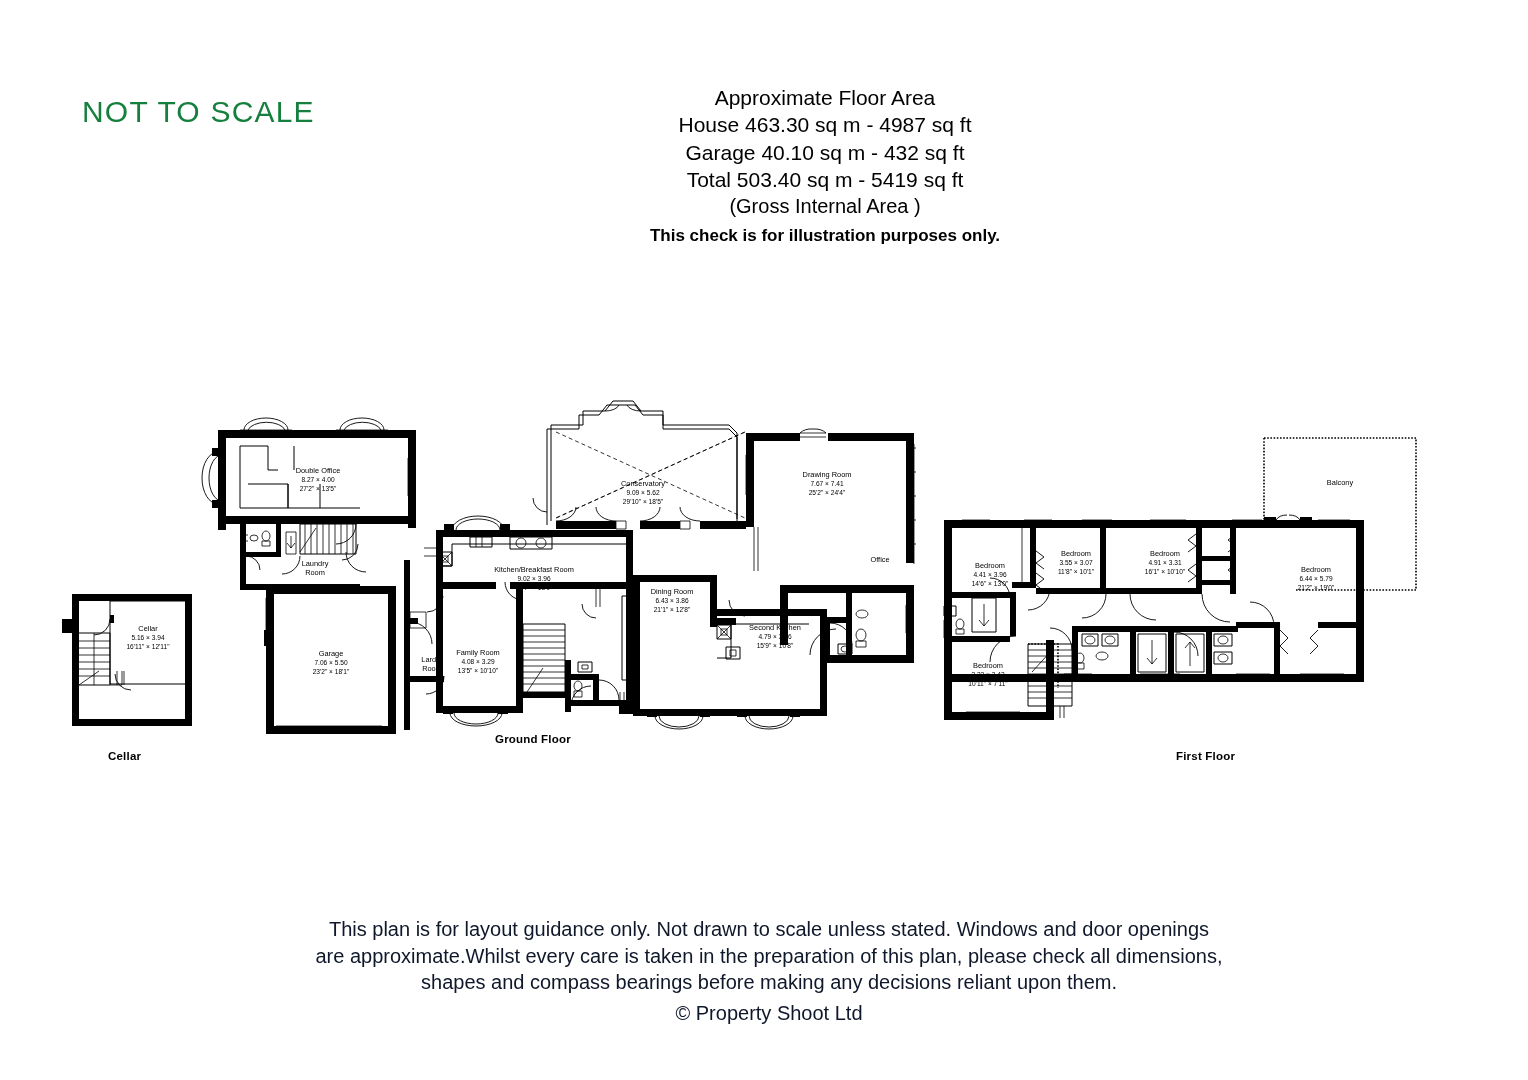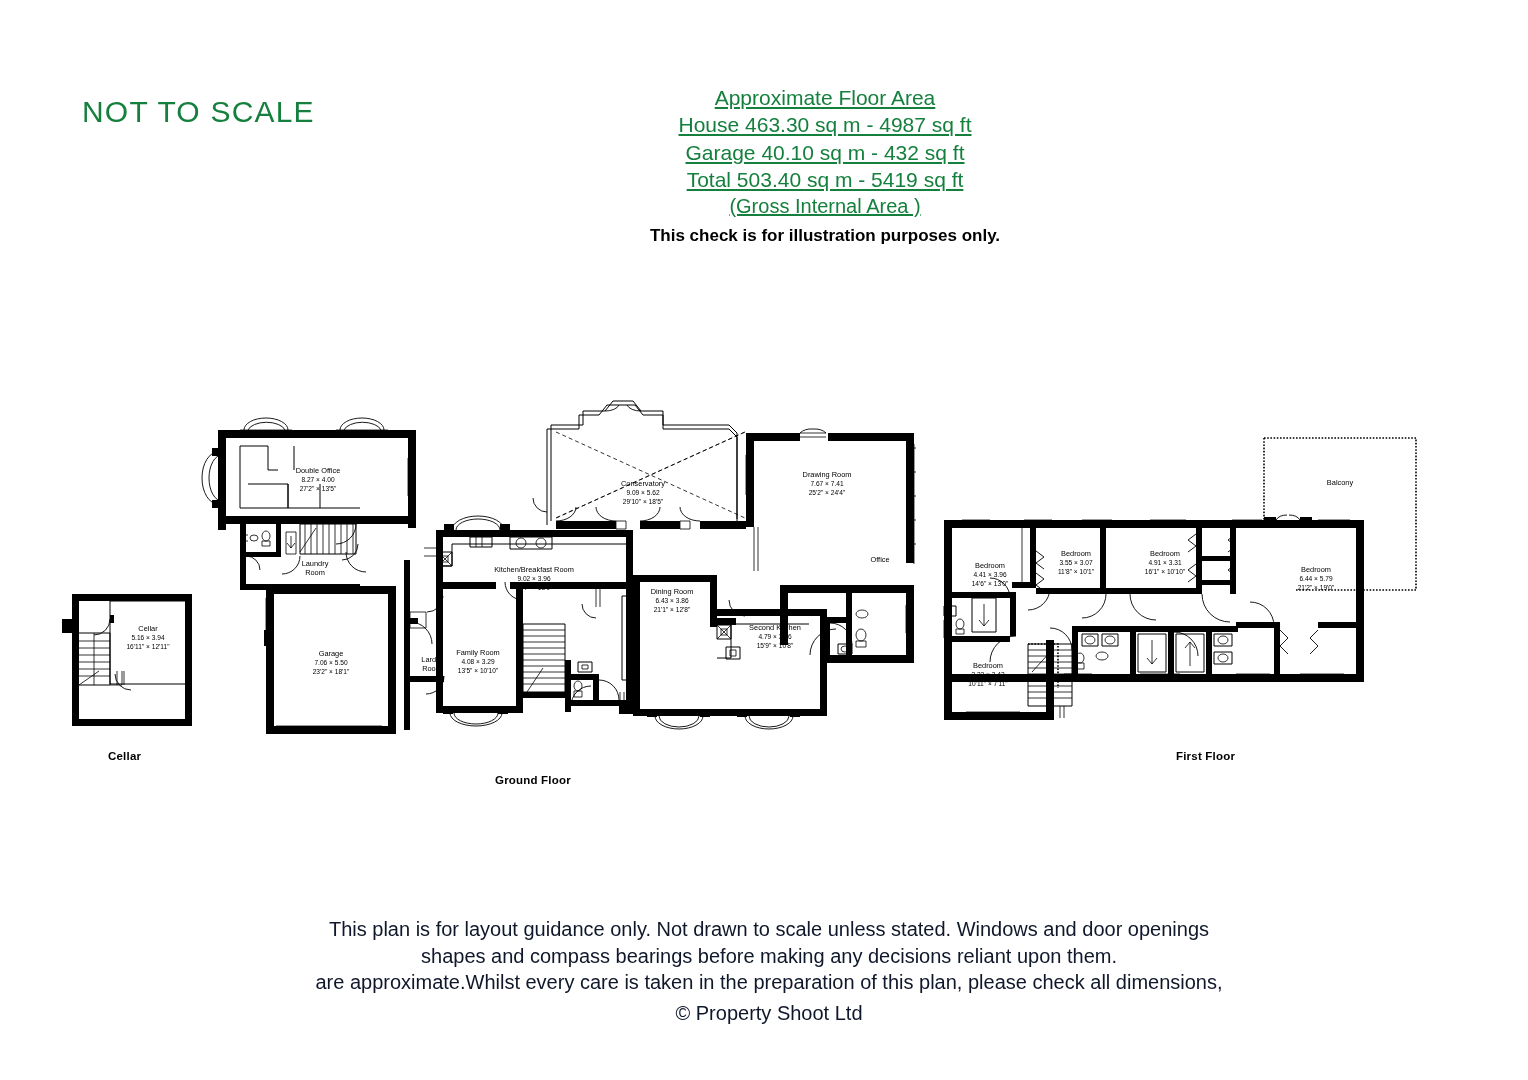--- a/index.html
+++ b/index.html
@@ -11,21 +11,21 @@
   }
   .nts{
     position:absolute;left:82px;top:95px;
     font-size:30px;letter-spacing:1.2px;color:#15803d;
     white-space:nowrap;
   }
   .header{
     position:absolute;left:470px;top:84px;width:710px;
     text-align:center;line-height:1.30;
   }
-  .header .ln{font-size:20px;color:#15803d;text-decoration:underline;}
+  .header .ln{font-size:20px;color:#000000;}
   .header .ln.big{font-size:21px;}
   .header .illus{font-size:17px;font-weight:bold;margin-top:6px;}
   .floor-caption{
     position:absolute;font-size:11.5px;font-weight:bold;
     letter-spacing:.2px;color:#000;white-space:nowrap;
   }
   .footer{
     position:absolute;left:264px;top:916px;width:1010px;
     text-align:center;font-size:20px;line-height:1.33;color:#0f172a;
   }
@@ -475,21 +475,21 @@
     <path class="door" d="M1130 594 a26 26 0 0 0 26 26"></path>
     <path class="door" d="M1072 650 a22 22 0 0 0 -22 -22"></path>
     <path class="door" d="M1174 632 a24 24 0 0 1 24 24"></path>
     <path class="door" d="M1202 594 a28 28 0 0 0 28 28"></path>
     <path class="door" d="M1274 626 a24 24 0 0 0 -24 -24"></path>
   </g>
 
 </svg>
 
 <div class="floor-caption" style="left:108px;top:750px;">Cellar</div>
-<div class="floor-caption" style="left:495px;top:774px;">Ground Floor</div>
+<div class="floor-caption" style="left:495px;top:733px;">Ground Floor</div>
 <div class="floor-caption" style="left:1176px;top:750px;">First Floor</div>
 
 <div class="footer">
   <div>This plan is for layout guidance only. Not drawn to scale unless stated. Windows and door openings</div>
+  <div>are approximate.Whilst every care is taken in the preparation of this plan, please check all dimensions,</div>
   <div>shapes and compass bearings before making any decisions reliant upon them.</div>
-  <div>are approximate.Whilst every care is taken in the preparation of this plan, please check all dimensions,</div>
   <div class="copy">© Property Shoot Ltd</div>
 </div>
 
 </body></html>

